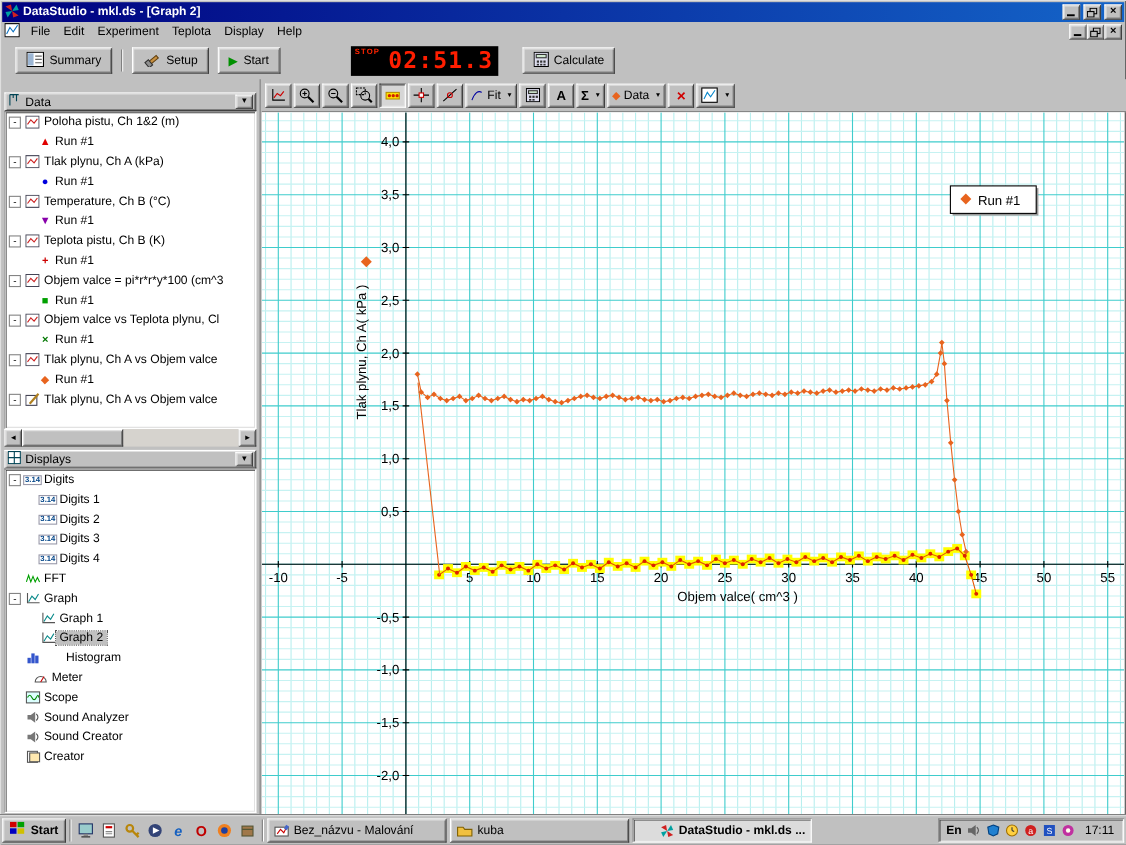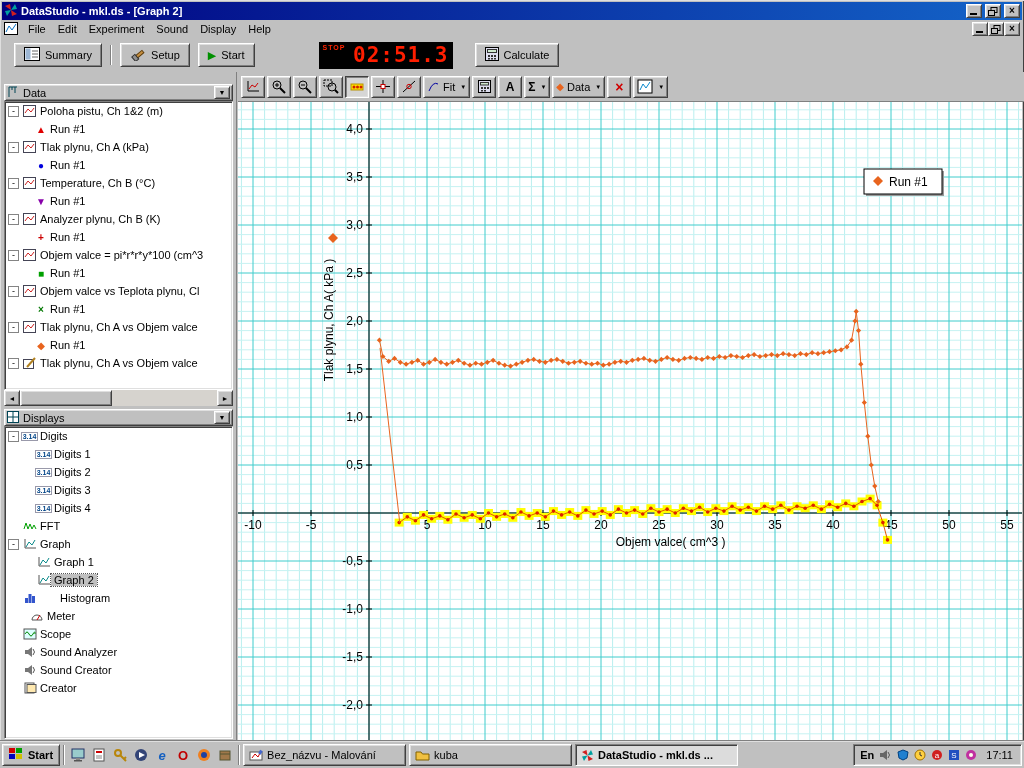--- a/index.html
+++ b/index.html
@@ -62,21 +62,21 @@
   #plotarea{position:absolute;left:0;top:30px;width:784px;height:639px;background:#fff;overflow:hidden;}
   #plot{position:absolute;left:0;top:0;}
   #plot text{font-size:12px;fill:#000;}
   
   #taskbar{position:absolute;left:0;bottom:0;width:1024px;height:27px;background:#c0c0c0;
            border-top:1px solid #dfdfdf;box-shadow:0 -1px 0 #808080;display:flex;align-items:center;gap:3px;padding:0 2px;}
   #start-button{height:22px;display:inline-flex;align-items:center;gap:4px;padding:0 6px;font-weight:bold;font-size:11px;}
   .ql{width:20px;height:20px;display:inline-flex;align-items:center;justify-content:center;cursor:default;}
   .taskbtn{width:163px;height:22px;display:inline-flex;align-items:center;gap:4px;padding:0 5px;font-size:11px;
            white-space:nowrap;overflow:hidden;cursor:default;}
-  .taskbtn.active{font-weight:bold;background:#dcdcdc;}
+  .taskbtn.active{font-weight:bold;background:#dcdcdc;justify-content:flex-end;}
   #tray{height:22px;display:inline-flex;align-items:center;gap:4px;padding:0 8px 0 6px;margin-left:auto;}
   .tray-ico{width:15px;height:15px;display:inline-flex;align-items:center;justify-content:center;font-size:11px;}
   #tray-clock{padding-left:4px;}
   .vsep{width:2px;height:20px;border-left:1px solid #808080;border-right:1px solid #fff;}
 </style>
 </head>
 <body>
 
 <div id="root">
 
@@ -104,21 +104,21 @@
 
   <div id="menubar">
     <span style="margin-right:4px"><svg width="14" height="13">
           <rect x="0.5" y="0.5" width="13" height="12" fill="#fff" stroke="#000"></rect>
           <polyline points="2,10 5,4 8,8 12,2" fill="none" stroke="#0870c0"></polyline>
         </svg></span>
     <span id="menu-items" style="display:flex">
         <span class="menu-item">File</span>
         <span class="menu-item">Edit</span>
         <span class="menu-item">Experiment</span>
-        <span class="menu-item">Sound</span>
+        <span class="menu-item">Teplota</span>
         <span class="menu-item">Display</span>
         <span class="menu-item">Help</span>
       </span>
     <span class="spacer"></span>
     <span class="winbtn raised">
         <svg width="8" height="8">
           <rect x="0" y="6" width="7" height="2" fill="#000"></rect>
         </svg>
       </span>
     <span class="winbtn raised">
@@ -226,21 +226,21 @@
           <span class="tlabel">Run #1</span>
         </div>
         <div class="trow">
           <span class="expandbox">-</span>
           <span class="src-ico">
             <svg width="13" height="12">
               <rect x="0.5" y="0.5" width="12" height="11" fill="#fff" stroke="#445"></rect>
               <polyline points="2,8 5,4 8,7 11,3" fill="none" stroke="#c22" stroke-width="1"></polyline>
             </svg>
           </span>
-          <span class="tlabel">Analyzer plynu, Ch B (K)</span>
+          <span class="tlabel">Teplota pistu, Ch B (K)</span>
         </div>
         <div class="trow" style="padding-left: 28px;">
           <span class="runmark" style="color:#cc0000;font-weight:bold">+</span>
           <span class="tlabel">Run #1</span>
         </div>
         <div class="trow">
           <span class="expandbox">-</span>
           <span class="src-ico">
             <svg width="13" height="12">
               <rect x="0.5" y="0.5" width="12" height="11" fill="#fff" stroke="#445"></rect>

